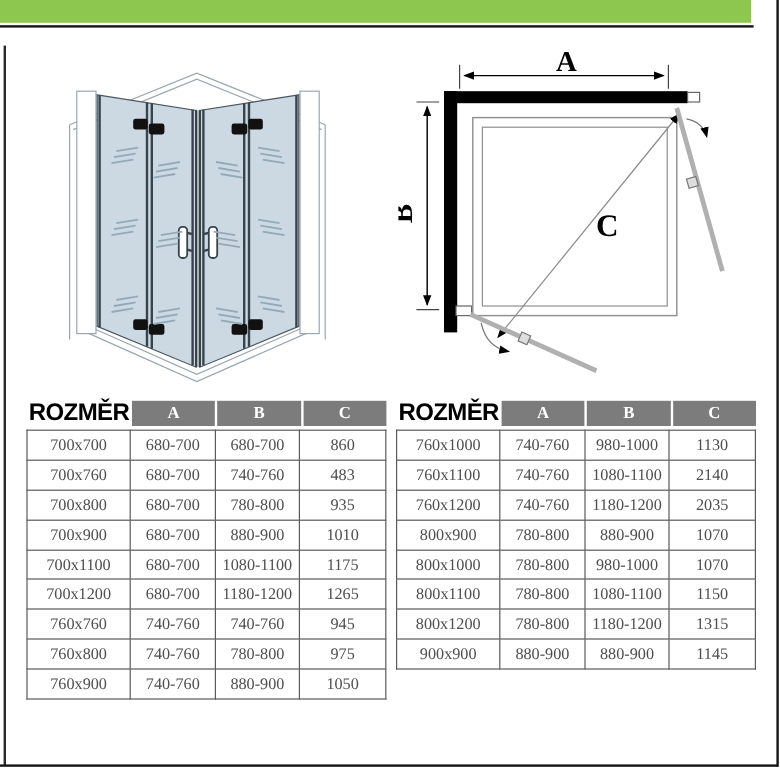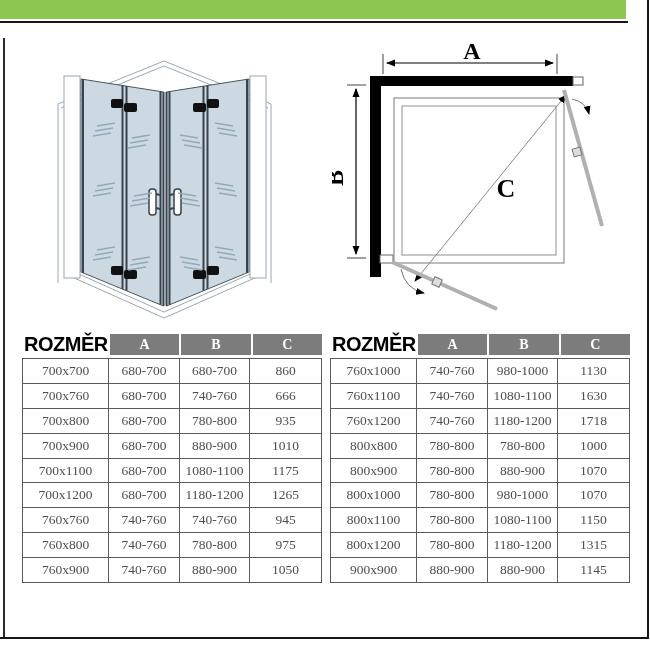--- a/index.html
+++ b/index.html
@@ -184,21 +184,21 @@
           <tr>
             <td>700x700</td>
             <td>680-700</td>
             <td>680-700</td>
             <td>860</td>
           </tr>
           <tr>
             <td>700x760</td>
             <td>680-700</td>
             <td>740-760</td>
-            <td>666</td>
+            <td>483</td>
           </tr>
           <tr>
             <td>700x800</td>
             <td>680-700</td>
             <td>780-800</td>
             <td>935</td>
           </tr>
           <tr>
             <td>700x900</td>
             <td>680-700</td>
@@ -255,33 +255,27 @@
           <tr>
             <td>760x1000</td>
             <td>740-760</td>
             <td>980-1000</td>
             <td>1130</td>
           </tr>
           <tr>
             <td>760x1100</td>
             <td>740-760</td>
             <td>1080-1100</td>
-            <td>1630</td>
+            <td>2140</td>
           </tr>
           <tr>
             <td>760x1200</td>
             <td>740-760</td>
             <td>1180-1200</td>
-            <td>1718</td>
-          </tr>
-          <tr>
-            <td>800x800</td>
-            <td>780-800</td>
-            <td>780-800</td>
-            <td>1000</td>
+            <td>2035</td>
           </tr>
           <tr>
             <td>800x900</td>
             <td>780-800</td>
             <td>880-900</td>
             <td>1070</td>
           </tr>
           <tr>
             <td>800x1000</td>
             <td>780-800</td>

